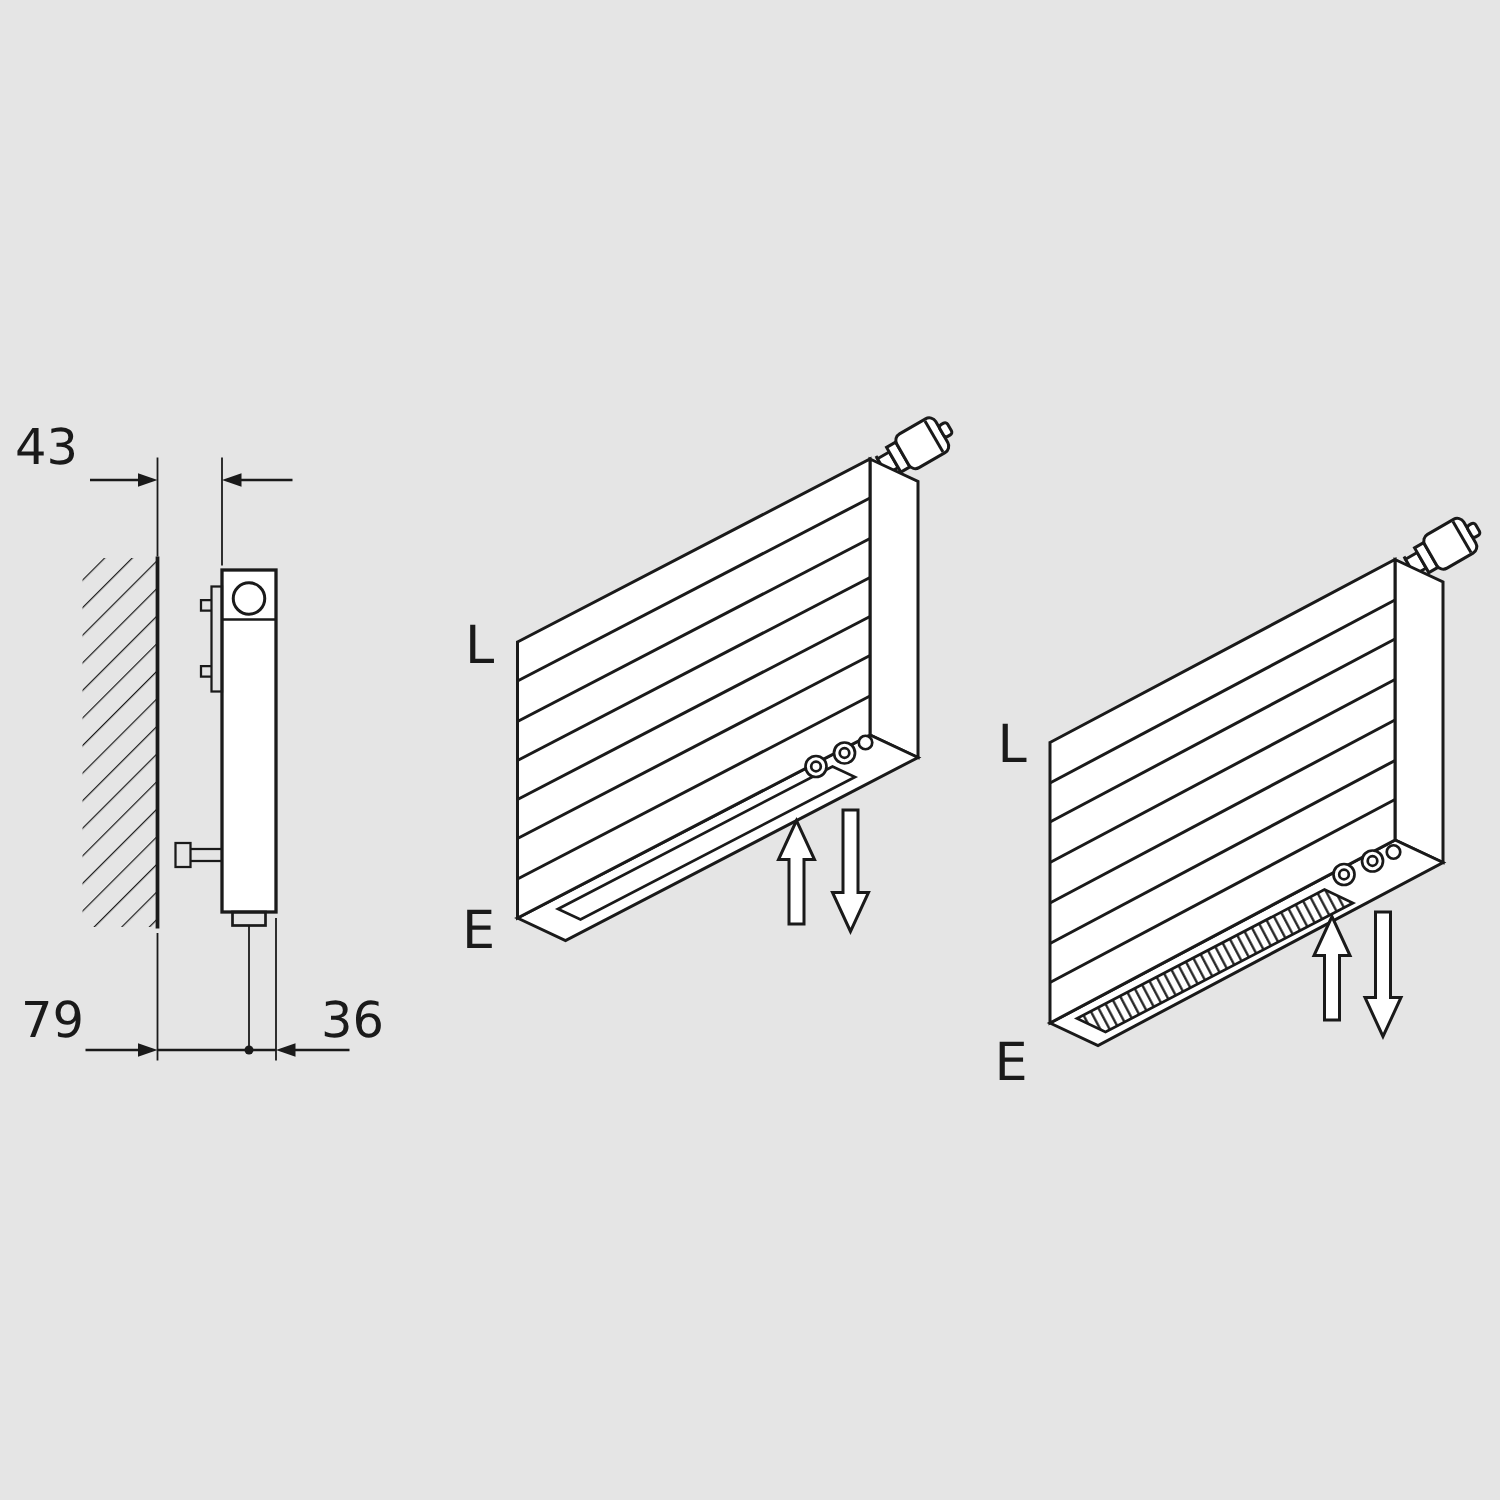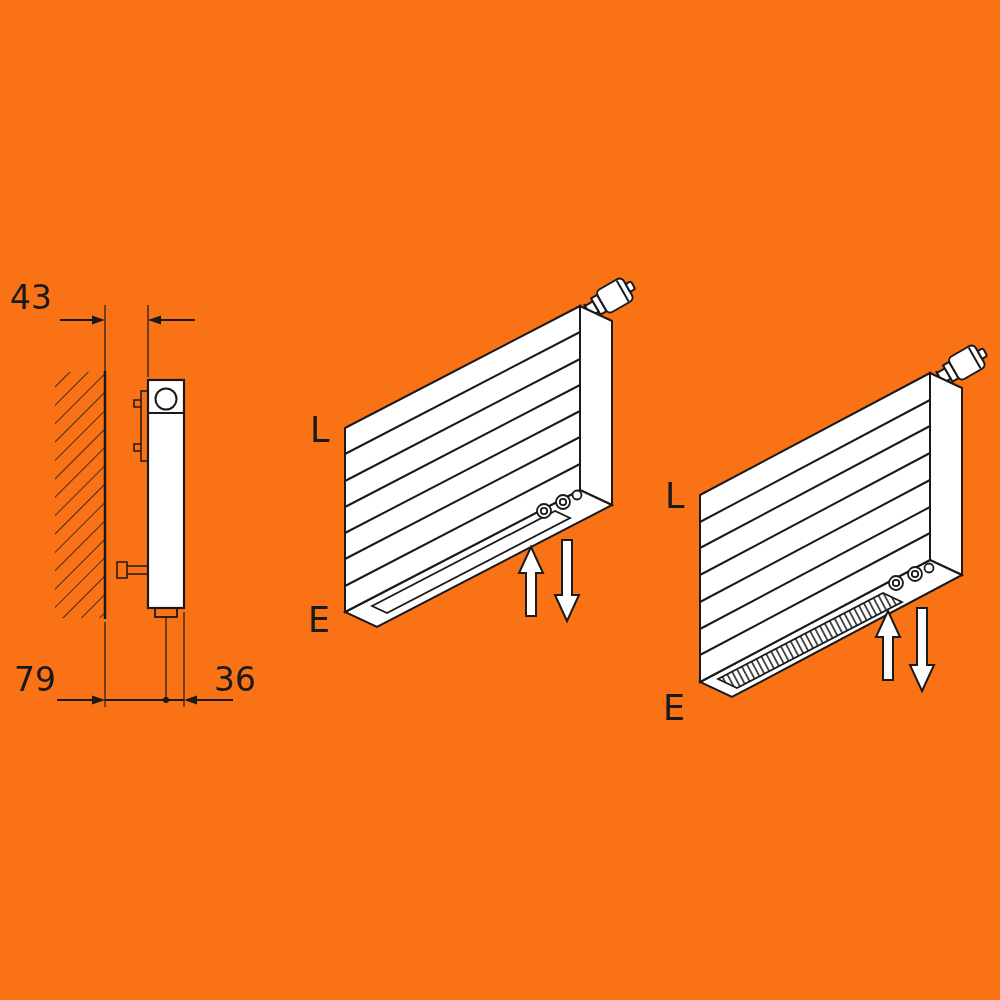--- a/index.html
+++ b/index.html
@@ -1,16 +1,16 @@
 <!DOCTYPE html>
 <html><head>
 <meta charset="utf-8">
 <style>
   html,body{margin:0;padding:0;background:#ffffff;}
-  .canvas{width:1000px;height:1000px;background:#f97316;position:relative;overflow:hidden;}
+  .canvas{width:1000px;height:1000px;background:#e5e5e5;position:relative;overflow:hidden;}
   svg{display:block;}
   svg text{font-family:"DejaVu Sans","Liberation Sans",sans-serif;fill:#1a1a1a;}
   .dim-text{font-size:33px;}
   .port-text{font-size:35px;}
 </style>
 </head>
 <body>
 
 <div class="canvas">
 <svg width="1000" height="1000" viewBox="0 0 1000 1000">

